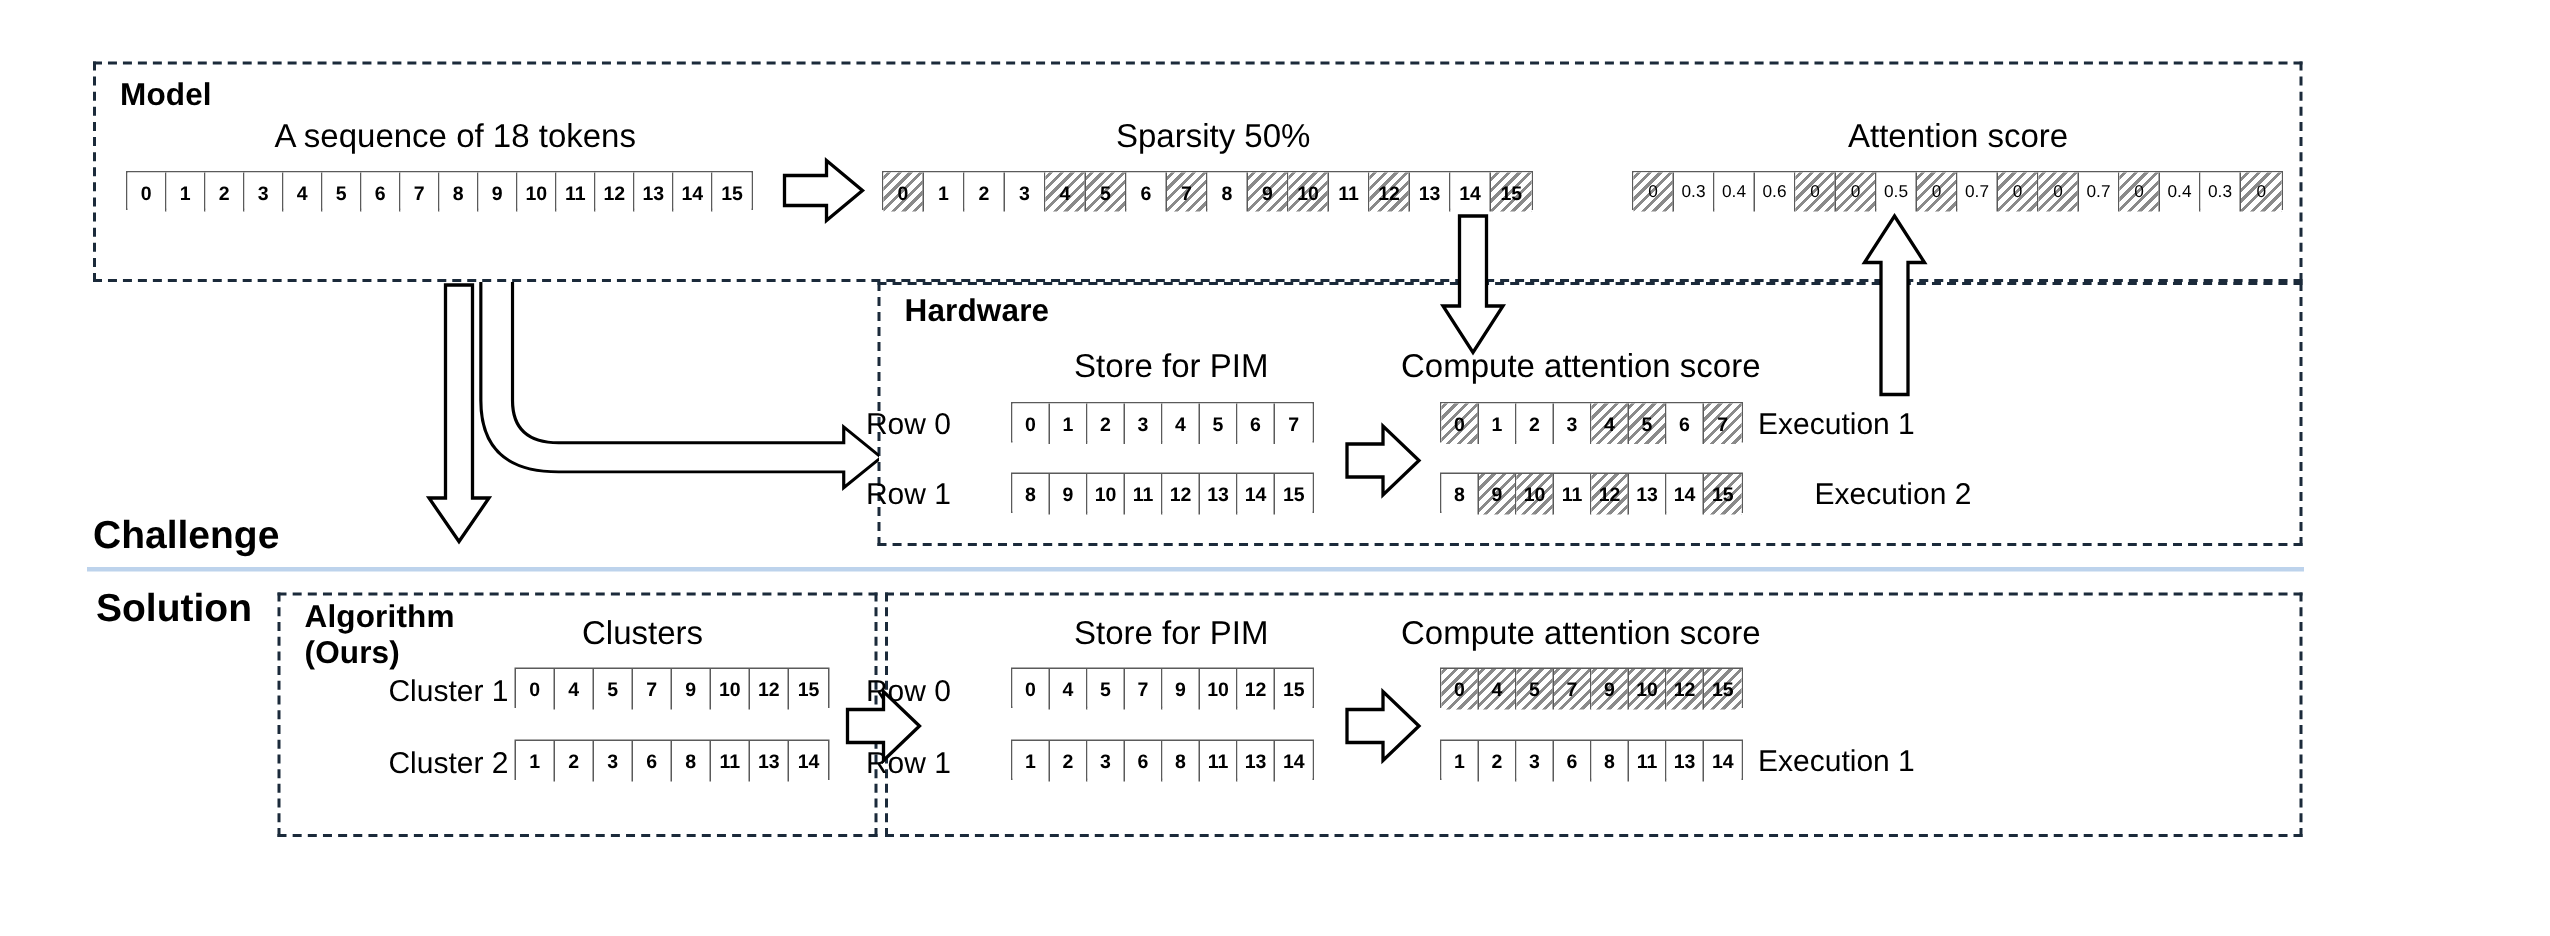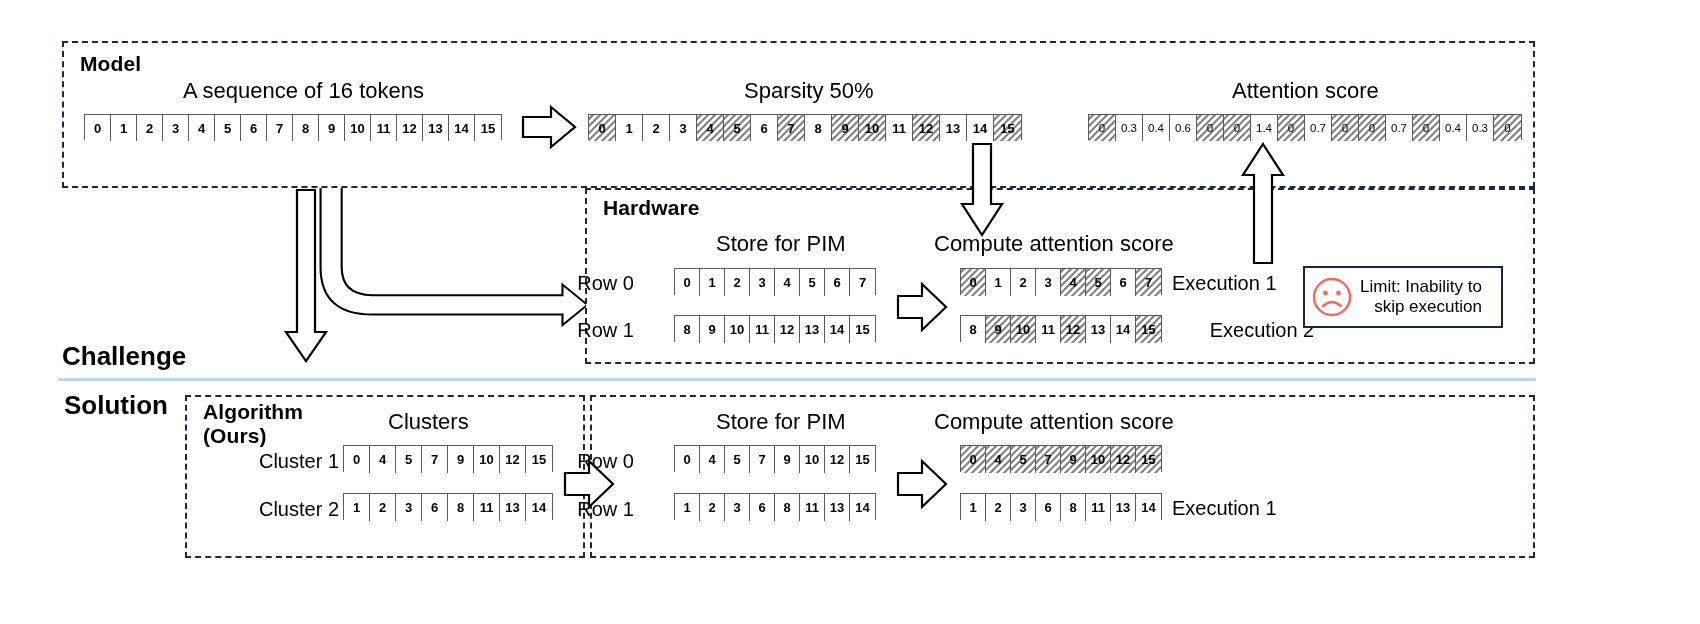--- a/index.html
+++ b/index.html
@@ -103,21 +103,21 @@
   .face { flex: 0 0 auto; }
 </style>
 </head>
 <body>
 
 <div class="stage">
 
   <div class="panel" style="left:62px; top:41px; width:1473px; height:147px;"></div>
   <div class="panel-label" style="left:80px; top:52px;">Model</div>
 
-  <div class="caption" style="left:183px; top:78px;">A sequence of 16 tokens</div>
+  <div class="caption" style="left:183px; top:78px;">A sequence of 18 tokens</div>
   <div class="strip" style="left:84px; top:114px; height:26px;">
       <div class="cell" style="width: 26px; height: 26px;">0</div>
       <div class="cell" style="width: 26px; height: 26px;">1</div>
       <div class="cell" style="width: 26px; height: 26px;">2</div>
       <div class="cell" style="width: 26px; height: 26px;">3</div>
       <div class="cell" style="width: 26px; height: 26px;">4</div>
       <div class="cell" style="width: 26px; height: 26px;">5</div>
       <div class="cell" style="width: 26px; height: 26px;">6</div>
       <div class="cell" style="width: 26px; height: 26px;">7</div>
       <div class="cell" style="width: 26px; height: 26px;">8</div>
@@ -151,21 +151,21 @@
     </div>
 
   <div class="caption" style="left:1232px; top:78px;">Attention score</div>
   <div class="strip" style="left:1088px; top:114px; height:26px;">
       <div class="cell hatch score" style="width: 27px; height: 26px;">0</div>
       <div class="cell score" style="width: 27px; height: 26px;">0.3</div>
       <div class="cell score" style="width: 27px; height: 26px;">0.4</div>
       <div class="cell score" style="width: 27px; height: 26px;">0.6</div>
       <div class="cell hatch score" style="width: 27px; height: 26px;">0</div>
       <div class="cell hatch score" style="width: 27px; height: 26px;">0</div>
-      <div class="cell score" style="width: 27px; height: 26px;">1.4</div>
+      <div class="cell score" style="width: 27px; height: 26px;">0.5</div>
       <div class="cell hatch score" style="width: 27px; height: 26px;">0</div>
       <div class="cell score" style="width: 27px; height: 26px;">0.7</div>
       <div class="cell hatch score" style="width: 27px; height: 26px;">0</div>
       <div class="cell hatch score" style="width: 27px; height: 26px;">0</div>
       <div class="cell score" style="width: 27px; height: 26px;">0.7</div>
       <div class="cell hatch score" style="width: 27px; height: 26px;">0</div>
       <div class="cell score" style="width: 27px; height: 26px;">0.4</div>
       <div class="cell score" style="width: 27px; height: 26px;">0.3</div>
       <div class="cell hatch score" style="width: 27px; height: 26px;">0</div>
     </div>
@@ -238,30 +238,20 @@
   </svg>
 
   <svg class="arrow" style="left:959px; top:142px;" width="46" height="96" viewBox="0 0 46 96">
     <polygon points="14,2 32,2 32,62 43,62 23,93 3,62 14,62" fill="#fff" stroke="#000" stroke-width="2.2" stroke-linejoin="miter"></polygon>
   </svg>
 
   <svg class="arrow" style="left:1240px; top:142px;" width="46" height="124" viewBox="0 0 46 124">
     <polygon points="23,2 43,33 32,33 32,121 14,121 14,33 3,33" fill="#fff" stroke="#000" stroke-width="2.2" stroke-linejoin="miter"></polygon>
   </svg>
 
-  <div class="badge" style="left:1303px; top:266px; width:200px; height:62px;">
-    <svg class="face" width="42" height="42" viewBox="0 0 42 42">
-      <circle cx="21" cy="21" r="18" fill="none" stroke="#ef6a60" stroke-width="2.4"></circle>
-      <circle cx="14.5" cy="17" r="2.4" fill="#ef6a60"></circle>
-      <circle cx="27.5" cy="17" r="2.4" fill="#ef6a60"></circle>
-      <path d="M12 30 Q21 22 30 30" fill="none" stroke="#ef6a60" stroke-width="2.4" stroke-linecap="round"></path>
-    </svg>
-    <div class="badge-text">Limit: Inability to
-skip execution</div>
-  </div>
 
   <div class="panel" style="left:185px; top:395px; width:400px; height:163px;"></div>
   <div class="panel-label" style="left:203px; top:400px;">Algorithm
 (Ours)</div>
 
   <div class="caption" style="left:388px; top:409px;">Clusters</div>
 
   <div class="rowlabel" style="left:219px; top:450px; width:120px;">Cluster 1</div>
   <div class="strip" style="left:343px; top:445px; height:27px;">
       <div class="cell" style="width: 26px; height: 27px;">0</div>

